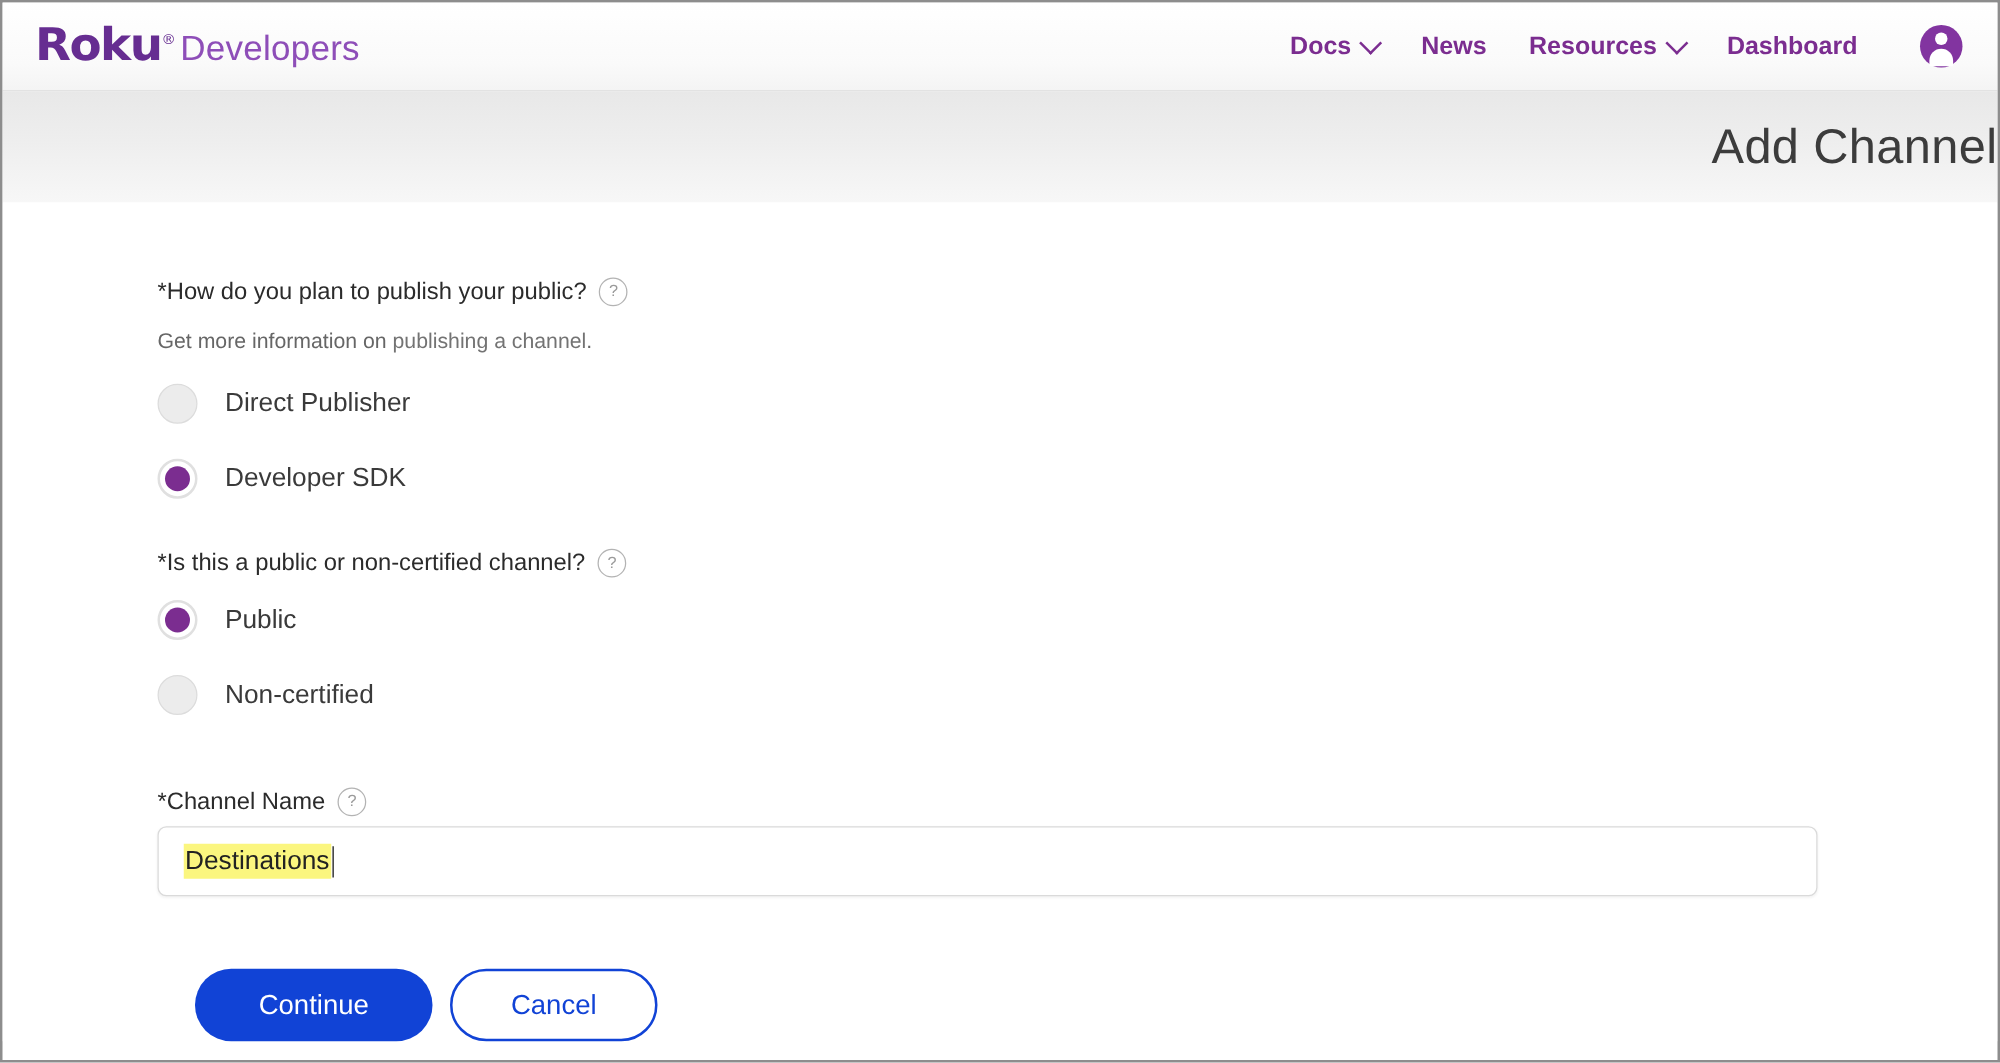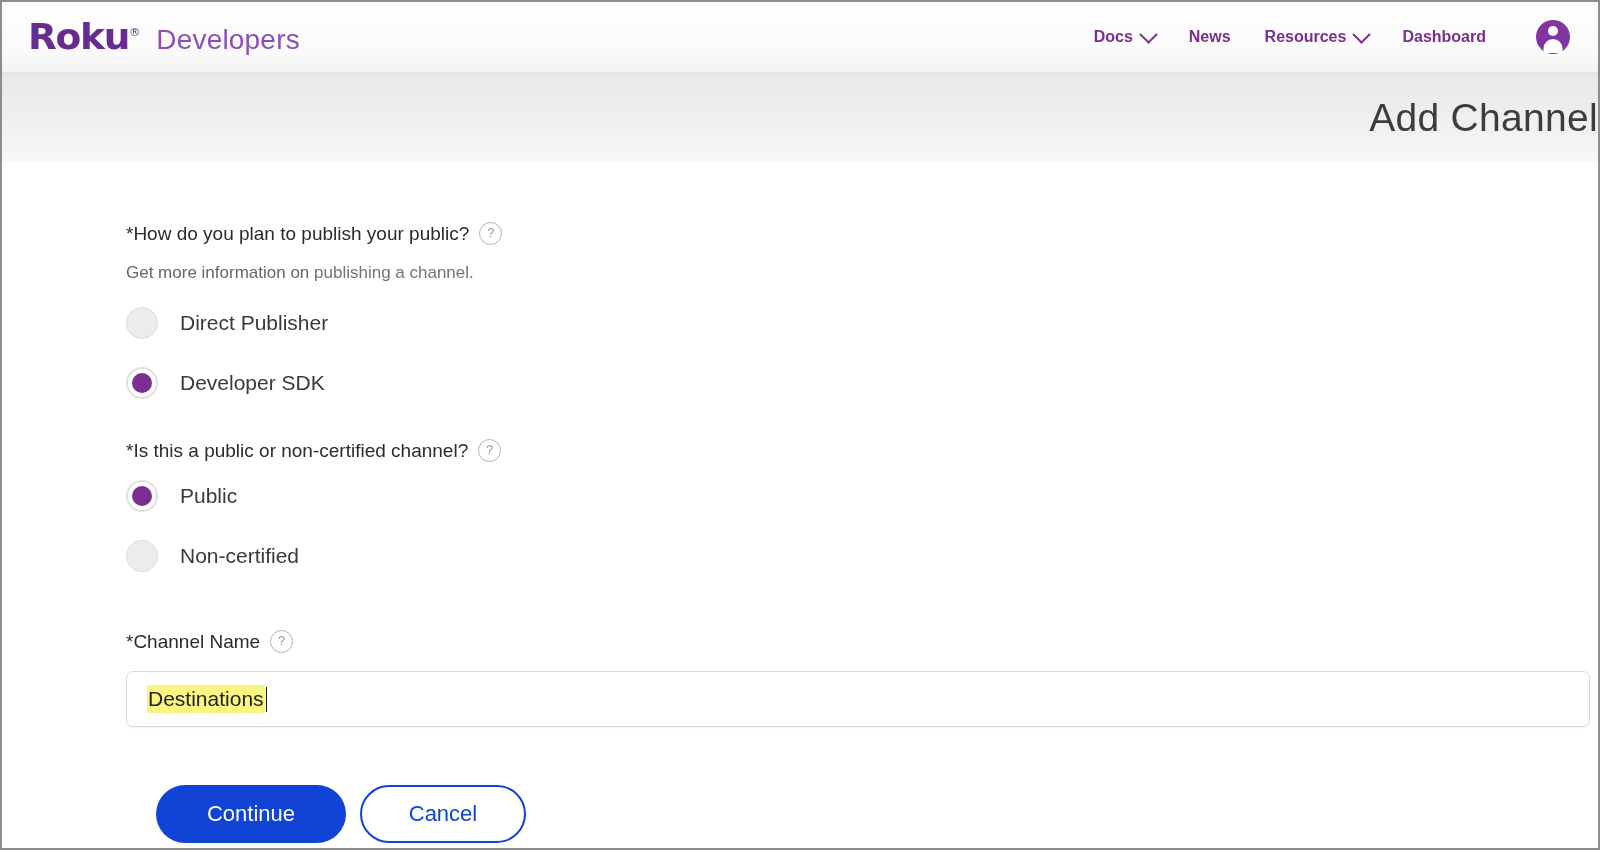--- a/index.html
+++ b/index.html
@@ -30,21 +30,21 @@
     box-sizing: border-box;
     background: linear-gradient(to bottom, #ffffff 0%, #fafafa 70%, #f4f4f4 100%);
     border-bottom: 1px solid #e2e2e2;
     display: flex;
     align-items: center;
     padding: 0 28px 0 26px;
   }
   .brand {
     display: flex;
     align-items: baseline;
-    gap: 20px;
+    gap: 8px;
   }
   .roku-logo {
     font-family: "DejaVu Sans", sans-serif;
     font-weight: bold;
     font-size: 36px;
     letter-spacing: -1.2px;
     color: #662D91;
     line-height: 1;
     position: relative;
     transform: scaleX(1.04);
@@ -66,21 +66,21 @@
     margin-left: auto;
     display: flex;
     align-items: center;
     gap: 34px;
   }
   .nav-item {
     display: flex;
     align-items: center;
     gap: 9px;
     color: #7B2D90;
-    font-size: 16px;
+    font-size: 20px;
     font-weight: bold;
     cursor: pointer;
     white-space: nowrap;
   }
   .chev {
     display: inline-block;
     width: 11px;
     height: 11px;
     border-right: 2.4px solid #7B2D90;
     border-bottom: 2.4px solid #7B2D90;
@@ -209,22 +209,22 @@
   }
 
   #radio-direct-publisher { margin-top: 24px; }
   #radio-developer-sdk    { margin-top: 28px; }
   #question-visibility    { margin-top: 40px; }
   #radio-public           { margin-top: 18px; }
   #radio-non-certified    { margin-top: 28px; }
   #label-channel-name     { margin-top: 58px; }
 
   .text-input {
-    margin-top: 18px;
-    width: 1464px;
+    margin-top: 8px;
+    width: 1328px;
     height: 56px;
     box-sizing: border-box;
     border: 1px solid #dadada;
     border-radius: 7px;
     background: #ffffff;
     box-shadow: 0 1px 2px rgba(0,0,0,0.05);
     display: flex;
     align-items: center;
     padding-left: 20px;
     cursor: text;

